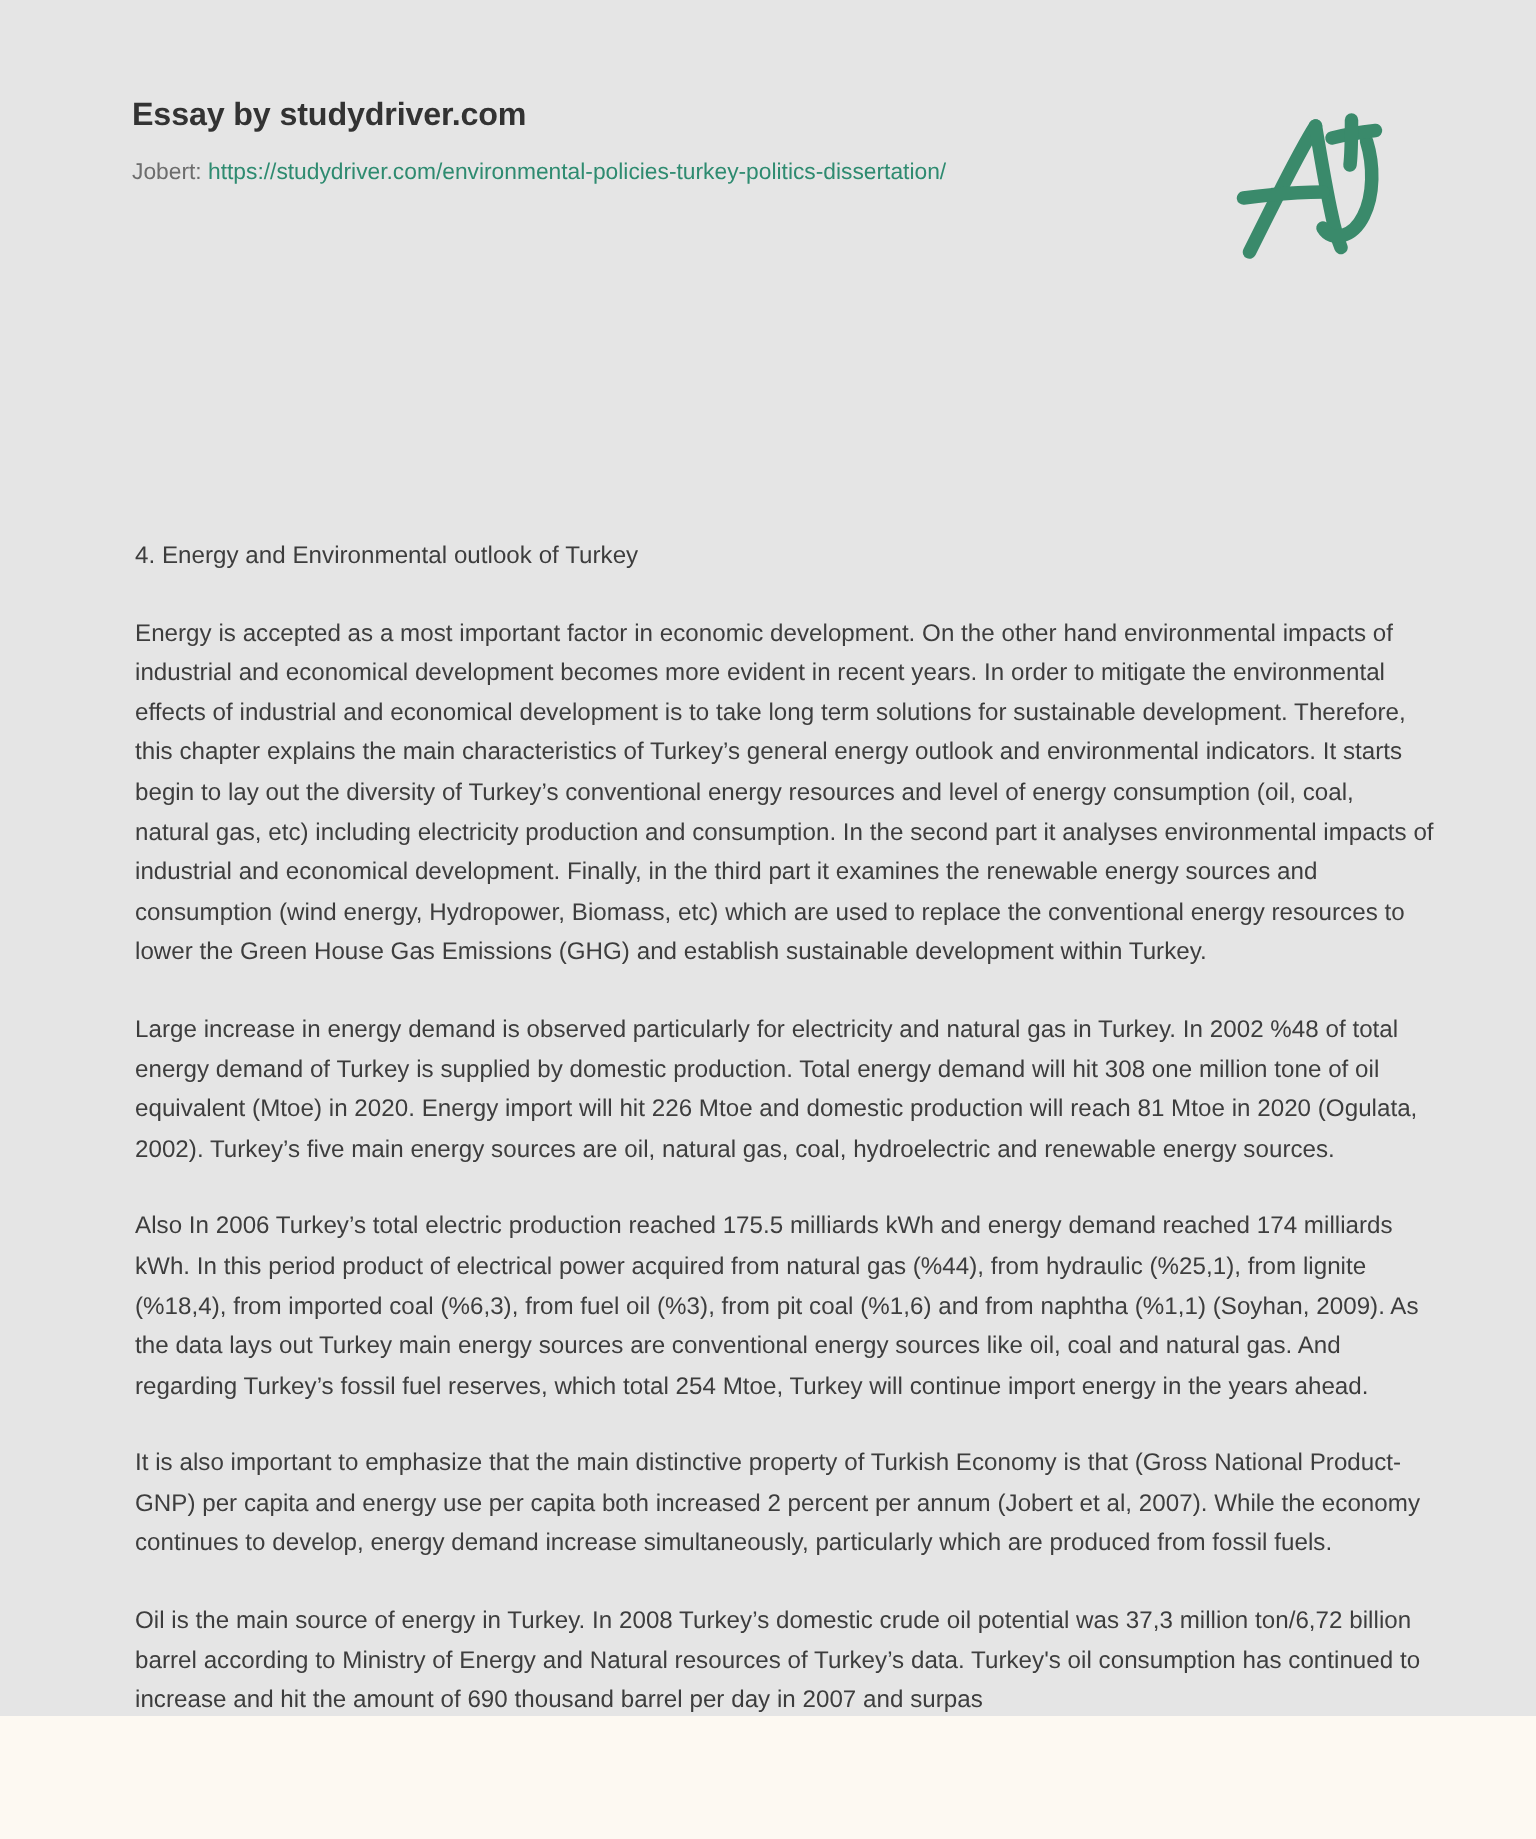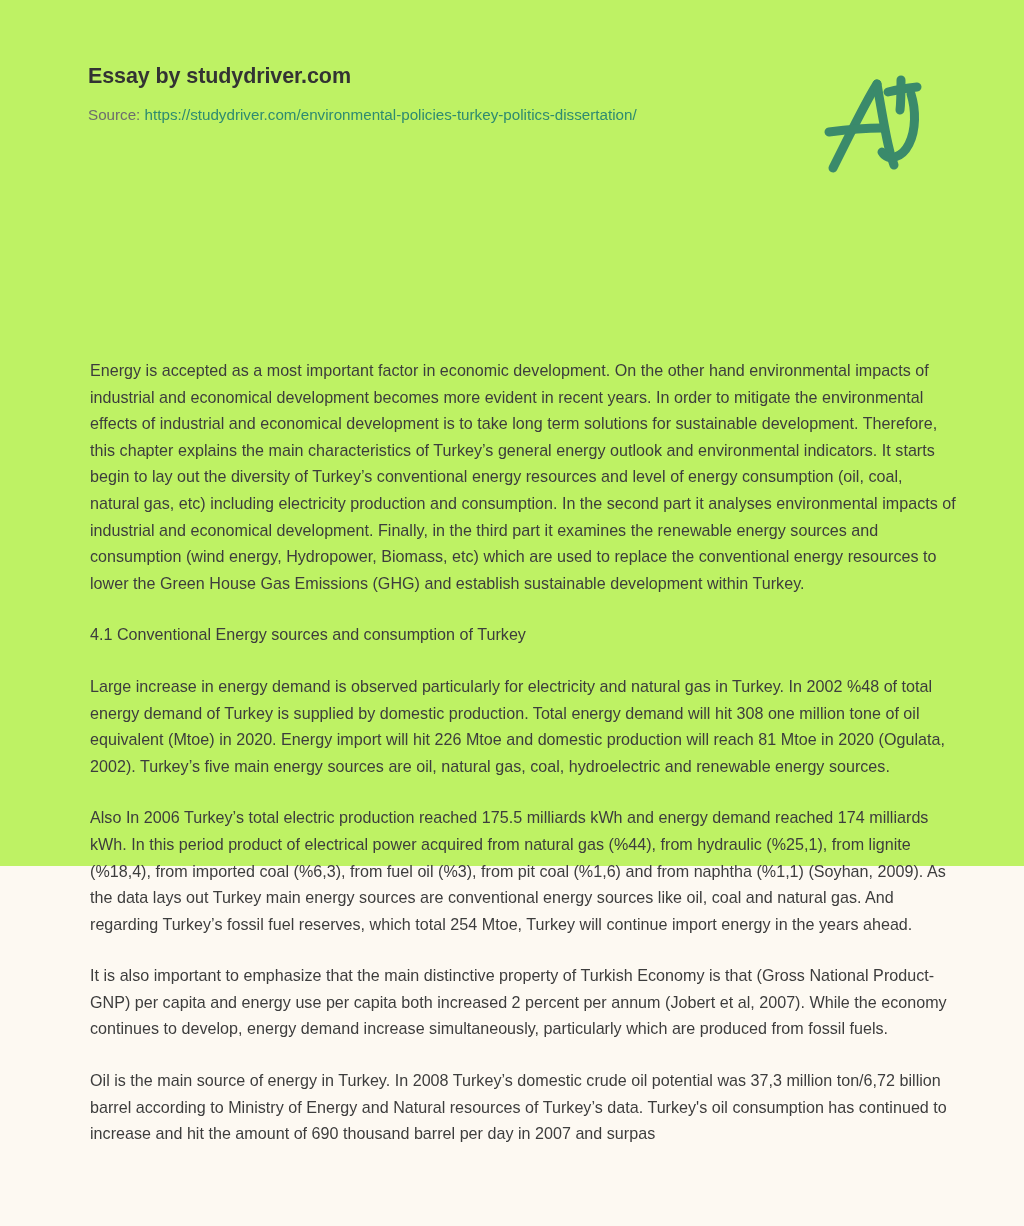--- a/index.html
+++ b/index.html
@@ -11,22 +11,22 @@
     height: 1226px;
     background: #fdf9f2;
     font-family: "Liberation Sans", sans-serif;
     overflow: hidden;
     position: relative;
   }
 
   .page {
     position: relative;
     width: 1024px;
-    height: 866px;
-    background: #bef264;
+    height: 1144px;
+    background: #e5e5e5;
     box-sizing: border-box;
   }
 
   
   .header {
     position: absolute;
     left: 88px;
     top: 64px;
     right: 80px;
   }
@@ -99,21 +99,21 @@
   }
 </style>
 </head>
 <body>
 
 <div class="page">
 
   <div class="header">
     <div class="brand-line">Essay by studydriver.com</div>
     <div class="source-line">
-      <span>Source:</span>
+      <span>Jobert:</span>
       <a class="source-link" href="#">https://studydriver.com/environmental-policies-turkey-politics-dissertation/</a>
     </div>
   </div>
 
   <div class="logo">
     <svg viewBox="0 0 120 108" width="120" height="108" aria-hidden="true">
       <g fill="none" stroke="#3a8a6b" stroke-linecap="round" stroke-linejoin="round">
 
         <path d="M65 14 C56 28 44 52 34 72 C28 84 24 92 21 98" stroke-width="9"></path>
 
@@ -125,21 +125,21 @@
 
         <path d="M76 22 C84 20 96 18 105 17" stroke-width="9"></path>
 
         <path d="M89 10 C89 20 89 32 88 40" stroke-width="9"></path>
       </g>
     </svg>
   </div>
 
 
   <div class="article">
+    <p class="heading">4. Energy and Environmental outlook of Turkey</p>
     <p>Energy is accepted as a most important factor in economic development. On the other hand environmental impacts of industrial and economical development becomes more evident in recent years. In order to mitigate the environmental effects of industrial and economical development is to take long term solutions for sustainable development. Therefore, this chapter explains the main characteristics of Turkey’s general energy outlook and environmental indicators. It starts begin to lay out the diversity of Turkey’s conventional energy resources and level of energy consumption (oil, coal, natural gas, etc) including electricity production and consumption. In the second part it analyses environmental impacts of industrial and economical development. Finally, in the third part it examines the renewable energy sources and consumption (wind energy, Hydropower, Biomass, etc) which are used to replace the conventional energy resources to lower the Green House Gas Emissions (GHG) and establish sustainable development within Turkey.</p>
-    <p class="heading">4.1 Conventional Energy sources and consumption of Turkey</p>
     <p>Large increase in energy demand is observed particularly for electricity and natural gas in Turkey. In 2002 %48 of total energy demand of Turkey is supplied by domestic production. Total energy demand will hit 308 one million tone of oil equivalent (Mtoe) in 2020. Energy import will hit 226 Mtoe and domestic production will reach 81 Mtoe in 2020 (Ogulata, 2002). Turkey’s five main energy sources are oil, natural gas, coal, hydroelectric and renewable energy sources.</p>
     <p>Also In 2006 Turkey’s total electric production reached 175.5 milliards kWh and energy demand reached 174 milliards kWh. In this period product of electrical power acquired from natural gas (%44), from hydraulic (%25,1), from lignite (%18,4), from imported coal (%6,3), from fuel oil (%3), from pit coal (%1,6) and from naphtha (%1,1) (Soyhan, 2009). As the data lays out Turkey main energy sources are conventional energy sources like oil, coal and natural gas. And regarding Turkey’s fossil fuel reserves, which total 254 Mtoe, Turkey will continue import energy in the years ahead.</p>
     <p>It is also important to emphasize that the main distinctive property of Turkish Economy is that (Gross National Product-GNP) per capita and energy use per capita both increased 2 percent per annum (Jobert et al, 2007). While the economy continues to develop, energy demand increase simultaneously, particularly which are produced from fossil fuels.</p>
     <p>Oil is the main source of energy in Turkey. In 2008 Turkey’s domestic crude oil potential was 37,3 million ton/6,72 billion barrel according to Ministry of Energy and Natural resources of Turkey’s data. Turkey's oil consumption has continued to increase and hit the amount of 690 thousand barrel per day in 2007 and surpas</p>
   </div>
 
 </div>
 
 </body></html>

